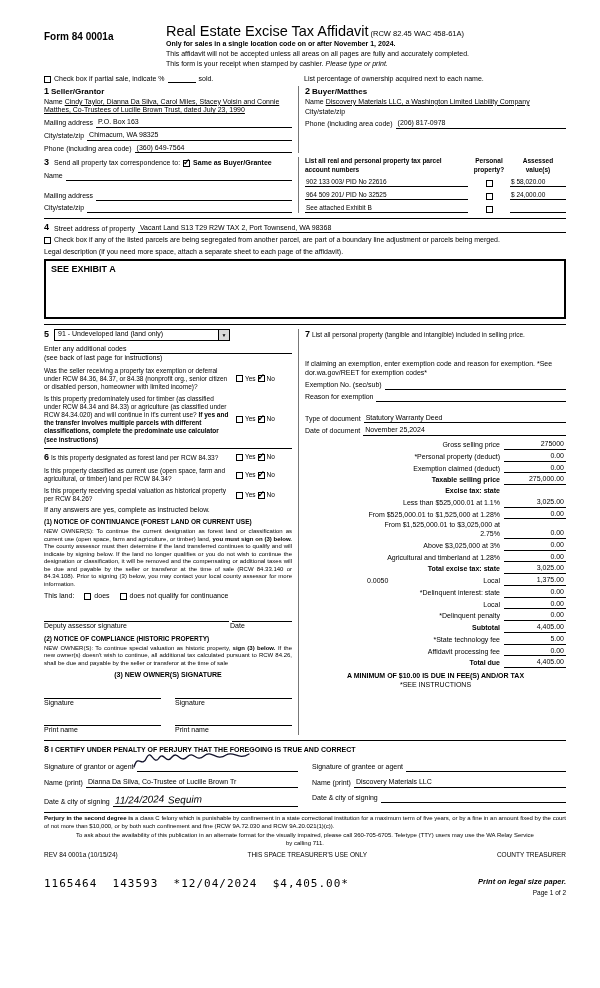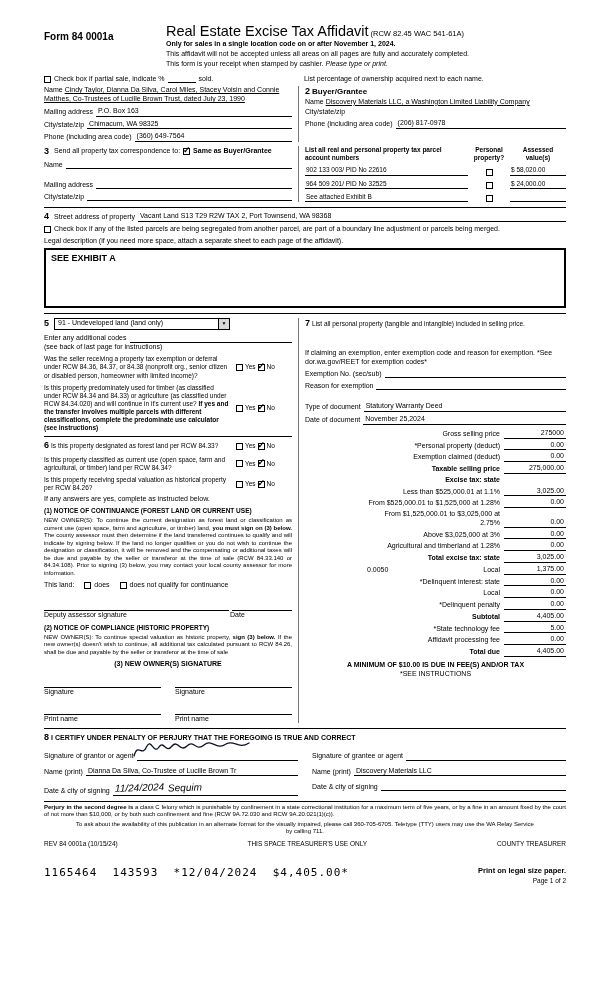--- a/index.html
+++ b/index.html
@@ -69,71 +69,72 @@
 .sec8{border-top:1px solid #000;margin-top:5px;padding-top:3px}
 .hw{font-size:10px;font-style:italic;display:inline-block;transform:rotate(-2deg)}
 .sig-svg{position:absolute;left:88px;top:-12px;pointer-events:none}
 
 .perjury{border-top:1px solid #000;margin-top:5px;padding-top:2px;font-size:6px;text-align:justify}
 .altfmt{font-size:6px;text-align:center;margin-top:2px;padding:0 30px}
 .trio{display:flex;justify-content:space-between;margin-top:4px;font-size:6.5px}
 .stamp-row{display:flex;justify-content:space-between;margin-top:18px}
 .stamp{font-family:"DejaVu Sans Mono",monospace;font-size:11px;white-space:pre;letter-spacing:1px}
 .right-print{text-align:right}
-.legalpaper{font-weight:bold;font-size:7.5px}
+.legalpaper{font-weight:bold;font-style:italic;font-size:7.5px}
 .pageno{font-size:6.5px;margin-top:2px}
 </style>
 </head>
 <body>
 
 <div class="page">
 
   <div class="hdr">
     <div class="hdr-left">
       <div class="form-no">Form 84 0001a</div>
     </div>
     <div class="hdr-right">
       <div>
         <span class="title">Real Estate Excise Tax Affidavit</span>
-        <span class="title-suffix">(RCW 82.45 WAC 541-61A)</span>
+        <span class="title-suffix">(RCW 82.45 WAC 458-61A)</span>
       </div>
       <div class="note b">Only for sales in a single location code on or after November 1, 2024.</div>
       <div class="note">This affidavit will not be accepted unless all areas on all pages are fully and accurately completed.</div>
       <div class="note"><span>This form is your receipt when stamped by cashier. </span><span class="i">Please type or print.</span></div>
     </div>
   </div>
 
   <div class="row mt6">
     <div style="flex:1;display:flex;align-items:flex-end;gap:3px">
       <span class="cb"></span>
       <span>Check box if partial sale, indicate %</span>
       <span class="fill" style="max-width:28px"></span>
       <span>sold.</span>
     </div>
     <div style="width:262px">List percentage of ownership acquired next to each name.</div>
   </div>
 
   <div class="cols mt3">
     <div class="col-l">
+      <div><span class="secnum">1</span><span class="sect">Seller/Grantor</span></div>
       <div><span>Name</span> <span class="uv">Cindy Taylor, Dianna Da Silva, Carol Miles, Stacey Voisin and Connie Matthes, Co-Trustees of Lucille Brown Trust, dated July 23, 1990</span></div>
       <div class="row mt3">
           <span>Mailing address</span>
           <span class="fill"><span>P.O. Box 163</span></span>
         </div>
       <div class="row mt3">
           <span>City/state/zip</span>
           <span class="fill"><span>Chimacum, WA 98325</span></span>
         </div>
       <div class="row mt3">
           <span>Phone (including area code)</span>
           <span class="fill"><span>(360) 649-7564</span></span>
         </div>
     </div>
     <div class="col-r">
-      <div><span class="secnum">2</span><span class="sect">Buyer/Grantee</span></div>
+      <div><span class="secnum">2</span><span class="sect">Buyer/Matthes</span></div>
       <div><span>Name</span> <span class="uv">Discovery Materials LLC, a Washington Limited Liability Company</span></div>
       <div class="row mt2">
           <span>City/state/zip</span>
         </div>
       <div class="row mt2">
           <span>Phone (including area code)</span>
           <span class="fill"><span>(206) 817-0978</span></span>
         </div>
     </div>
   </div>

